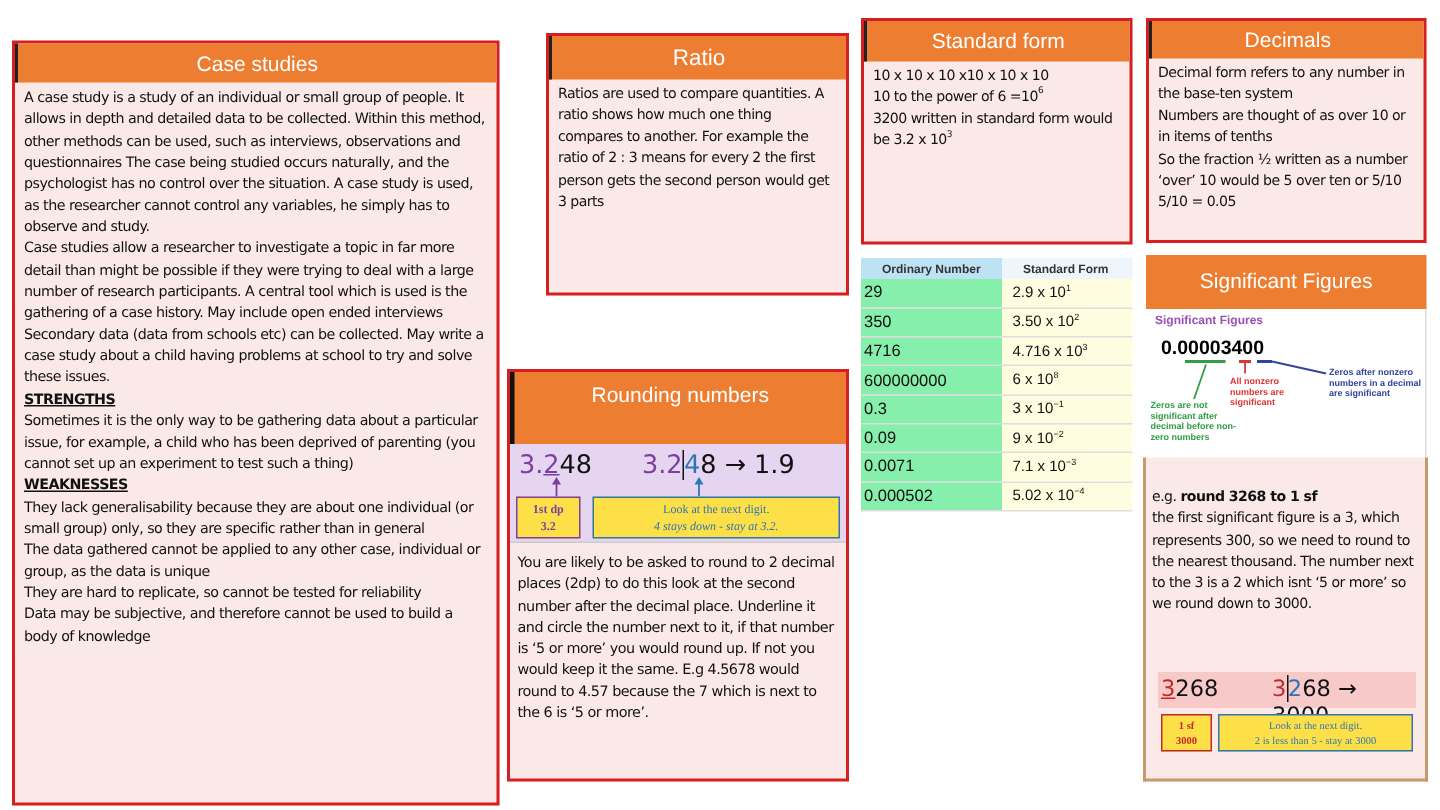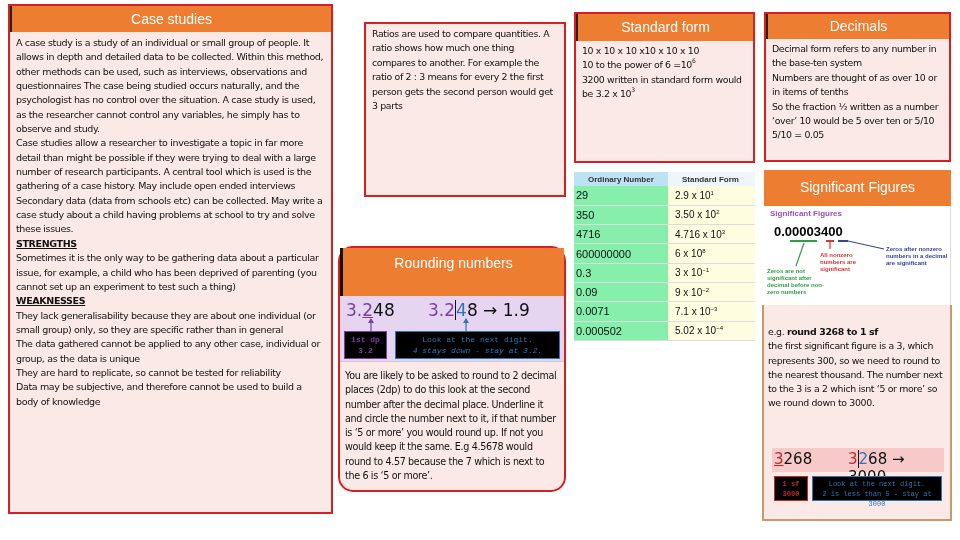--- a/index.html
+++ b/index.html
@@ -5,38 +5,38 @@
   * { box-sizing: border-box; margin: 0; padding: 0; }
   html, body { width: 960px; height: 540px; background: #ffffff; overflow: hidden; }
   body { position: relative; font-family: "Liberation Sans", sans-serif; color: #111; }
   .box { position: absolute; border: 2px solid #d42020; background: #fbe9e7; }
   .hdr { background: #ed7d31; color: #ffffff; text-align: center; font-family: "Liberation Sans", sans-serif; border-left: 2px solid #222; }
   .body-text { font-family: "DejaVu Sans", sans-serif; font-size: 9.4px; line-height: 14.4px; padding: 2px 6px; letter-spacing: -0.35px; }
   .body-text p { margin: 0; }
   .u { text-decoration: underline; font-weight: bold; }
 
   
-  #case { left: 8px; top: 4px; width: 325px; height: 510px; }
+  #case { left: 8px; top: 27px; width: 325px; height: 510px; }
   #case .hdr { height: 26px; font-size: 14px; line-height: 26px; }
   #case .body-text { font-size: 9.5px; line-height: 14.35px; padding: 4px 6px; }
 
   
   #ratio { left: 364px; top: 22px; width: 202px; height: 175px; }
   #ratio .hdr { height: 29px; font-size: 15px; line-height: 29px; }
   #ratio .body-text { padding: 3px 6px; }
 
   
-  #round { left: 338px; top: 246px; width: 228px; height: 246px; border-radius: 15px; }
+  #round { left: 338px; top: 246px; width: 228px; height: 275px; }
   #round .hdr { height: 48px; font-size: 14px; line-height: 30px; border-left: 3px solid #111; }
   #round .img { background: #e5d5f0; height: 66px; position: relative; border-bottom: 1px solid #ccc; }
   #round .body-text { padding: 7px 5px; font-size: 9.6px; line-height: 14.3px; }
   .big { position: absolute; font-size: 17px; font-family: "DejaVu Sans", sans-serif; }
   .purple { color: #7a3fa0; }
   .blue { color: #2e75b6; }
-  .note { position: absolute; background: #000000; font-size: 8px; text-align: center; line-height: 11px; font-style: italic; font-family: Liberation Mono, monospace; }
+  .note { position: absolute; background: #fde047; font-size: 8px; text-align: center; line-height: 11px; font-style: italic; font-family: Liberation Serif, serif; }
 
   
   #std { left: 574px; top: 12px; width: 181px; height: 151px; }
   #std .hdr { height: 27px; font-size: 14px; line-height: 27px; }
   #std .body-text { padding: 3px 6px; font-size: 9.4px; }
   sup { font-size: 6px; vertical-align: top; line-height: 6px; }
 
   
   #sftable { position: absolute; left: 574px; top: 172px; width: 181px; border-collapse: collapse; font-family: "Liberation Sans", sans-serif; }
   #sftable th { background: #bde2f4; font-size: 8px; font-weight: bold; color: #333; height: 14px; padding: 0 14px; text-align: left; }
@@ -70,20 +70,21 @@
     <p>Sometimes it is the only way to be gathering data about a particular issue, for example, a child who has been deprived of parenting (you cannot set up an experiment to test such a thing)</p>
     <p class="u">WEAKNESSES</p>
     <p>They lack generalisability because they are about one individual (or small group) only, so they are specific rather than in general</p>
     <p>The data gathered cannot be applied to any other case, individual or group, as the data is unique</p>
     <p>They are hard to replicate, so cannot be tested for reliability</p>
     <p>Data may be subjective, and therefore cannot be used to build a body of knowledge</p>
   </div>
 </section>
 
 <section id="ratio" class="box">
+  <div class="hdr">Ratio</div>
   <div class="body-text">Ratios are used to compare quantities. A ratio shows how much one thing compares to another. For example the ratio of 2 : 3 means for every 2 the first person gets the second person would get 3 parts</div>
 </section>
 
 <section id="round" class="box">
   <div class="hdr">Rounding numbers</div>
   <div class="img">
     <div class="big" style="left:6px;top:4px;">
       <span class="purple">3.</span><span class="purple" style="text-decoration:underline;">2</span><span>48</span>
     </div>
     <div class="big" style="left:88px;top:4px;">

